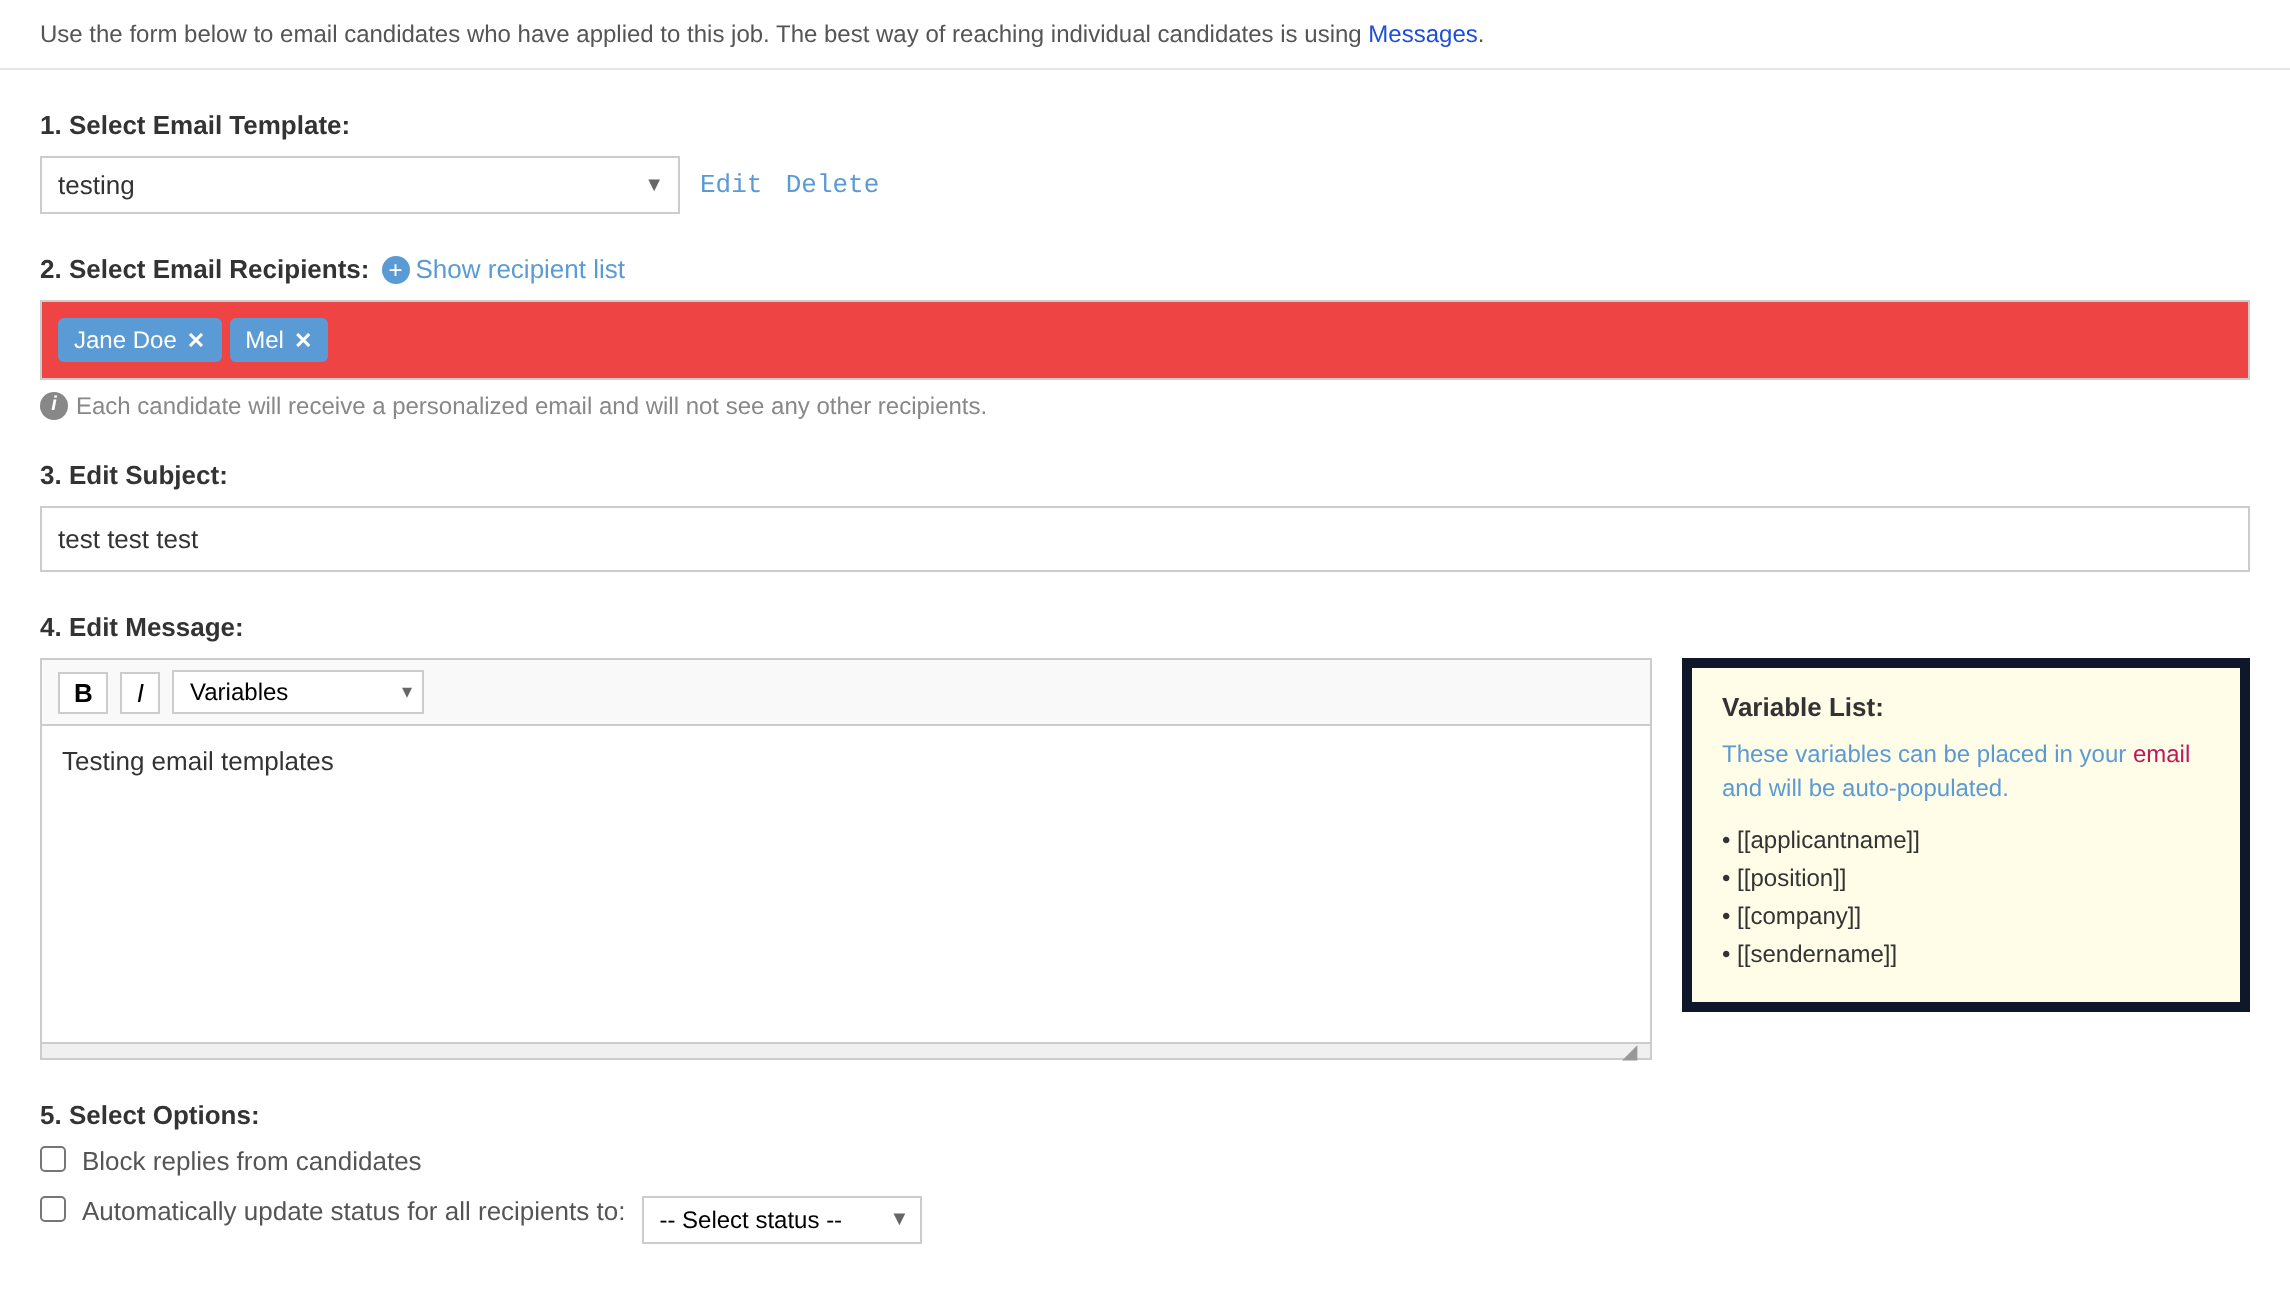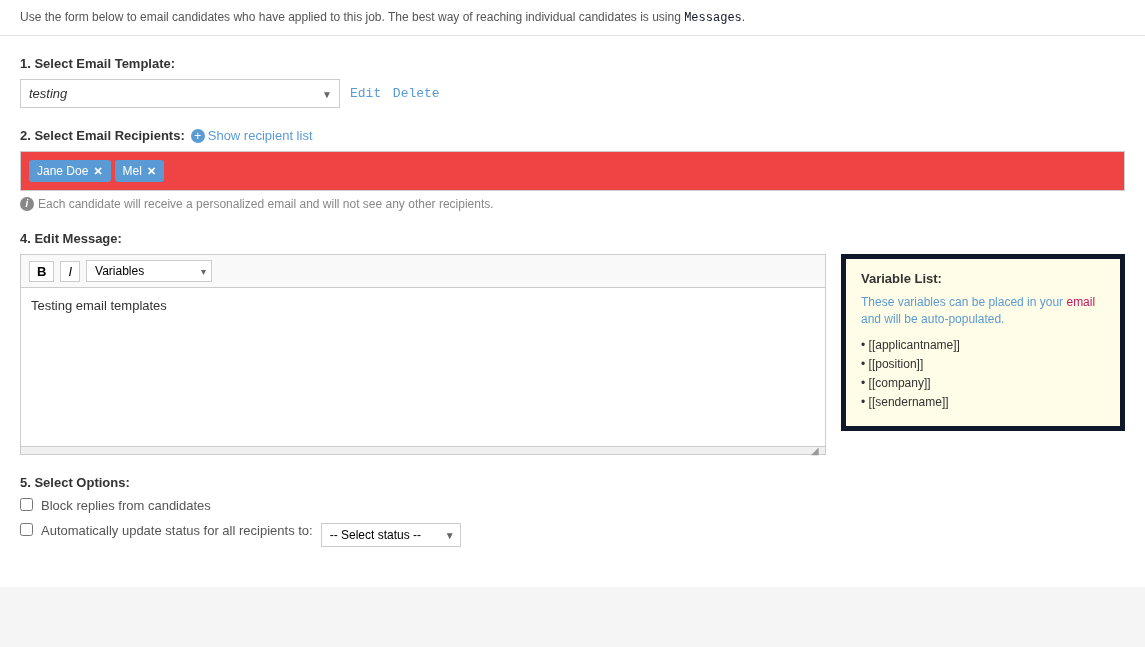--- a/index.html
+++ b/index.html
@@ -15,23 +15,22 @@
       padding: 0;
     }
     .top-notice {
       background: #fff;
       padding: 10px 20px;
       font-size: 12px;
       color: #555;
       border-bottom: 1px solid #e5e5e5;
     }
     .top-notice a {
-      color: #0f172a;
+      color: #1d4ed8;
       text-decoration: none;
-      font-family: Liberation Mono, monospace;
     }
     .form-container {
       background: #fff;
       padding: 20px 20px;
     }
     .section {
       margin-bottom: 20px;
     }
     .section-label {
       font-size: 13px;
@@ -51,21 +50,20 @@
     .template-select {
       width: 100%;
       padding: 6px 30px 6px 8px;
       border: 1px solid #ccc;
       background: #fff;
       font-size: 13px;
       appearance: none;
       -webkit-appearance: none;
       cursor: pointer;
       color: #333;
-      font-style: italic;
     }
     .select-arrow {
       position: absolute;
       right: 8px;
       top: 50%;
       transform: translateY(-50%);
       pointer-events: none;
       color: #666;
       font-size: 10px;
     }
@@ -330,20 +328,24 @@
           <span>Mel</span>
           <span class="tag-x">✕</span>
         </span>
       </div>
       <div class="info-row">
         <span class="info-icon">i</span>
         <span>Each candidate will receive a personalized email and will not see any other recipients.</span>
       </div>
     </div>
 
+    <div class="section">
+      <div class="section-label">3. Edit Subject:</div>
+      <input type="text" class="subject-input" value="test test test" style="">
+    </div>
 
     <div class="section">
       <div class="section-label">4. Edit Message:</div>
       <div class="message-section">
         <div class="message-editor-wrapper">
           <div class="editor-toolbar">
             <button class="toolbar-btn">B</button>
             <button class="toolbar-btn toolbar-btn-italic">I</button>
             <div class="variables-select-wrapper">
               <select class="variables-select">

